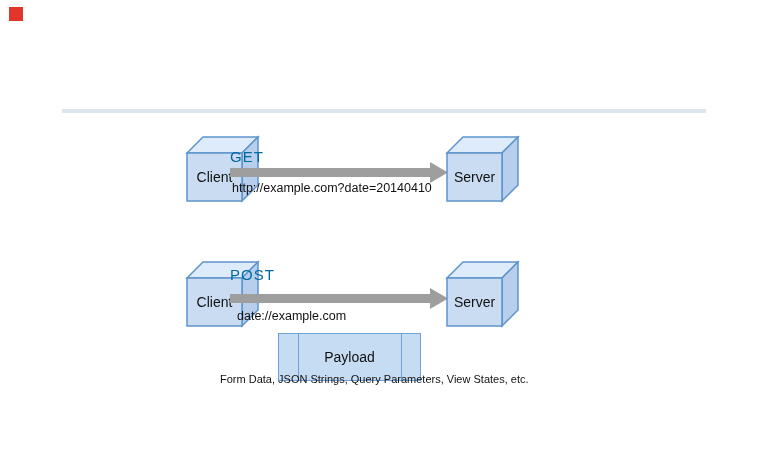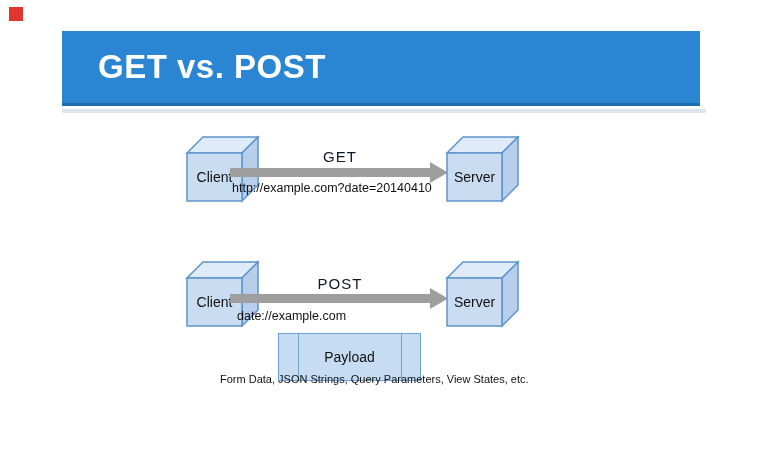--- a/index.html
+++ b/index.html
@@ -42,21 +42,21 @@
   .cube .cube-top-face{fill:var(--cube-top);stroke:var(--cube-border);stroke-width:1.5;}
   .cube .cube-side-face{fill:var(--cube-side);stroke:var(--cube-border);stroke-width:1.5;}
   .cube .cube-front-face{fill:var(--cube-front);stroke:var(--cube-border);stroke-width:1.5;}
   .cube-label{
     position:absolute;left:2px;top:20px;width:55px;height:48px;
     display:flex;align-items:center;justify-content:center;font-size:14px;color:#111;
   }
   .arrow{position:absolute;width:220px;height:25px;}
   .arrow .arrow-fill{fill:var(--arrow);}
   .method-label{
-    position:absolute;width:220px;text-align:center;font-size:15px;color:#0f172a;
+    position:absolute;width:220px;text-align:left;font-size:15px;color:#0369a1;
     letter-spacing:1px;white-space:nowrap;
   }
   .request-url{
     position:absolute;width:230px;font-size:12.5px;color:#111;white-space:nowrap;
   }
   .payload-box{
     position:absolute;left:278px;top:333px;width:143px;height:48px;
     background:var(--payload-fill);border:1px solid var(--payload-border);
     display:flex;align-items:center;justify-content:center;
   }
@@ -77,23 +77,20 @@
   }
   .source-line{display:block;text-decoration:underline;white-space:nowrap;}
 </style>
 </head>
 <body>
 
 <div class="canvas">
 
   <div class="corner-marker"></div>
 
-  <div class="title-bar">
-    <h1>GET vs. POST</h1>
-  </div>
   <div class="title-bar-shadow"></div>
 
   <div>
     <div class="cube" style="left:185px;top:133px;">
       <svg width="75" height="70" viewBox="0 0 75 70">
         <polygon class="cube-top-face" points="2,20 18,4 73,4 57,20"></polygon>
         <polygon class="cube-side-face" points="57,20 73,4 73,52 57,68"></polygon>
         <rect class="cube-front-face" x="2" y="20" width="55" height="48"></rect>
       </svg>
       <div class="cube-label">Client</div>
@@ -123,21 +120,21 @@
   <div>
     <div class="cube" style="left:185px;top:258px;">
       <svg width="75" height="70" viewBox="0 0 75 70">
         <polygon class="cube-top-face" points="2,20 18,4 73,4 57,20"></polygon>
         <polygon class="cube-side-face" points="57,20 73,4 73,52 57,68"></polygon>
         <rect class="cube-front-face" x="2" y="20" width="55" height="48"></rect>
       </svg>
       <div class="cube-label">Client</div>
     </div>
 
-    <div class="method-label" style="left:230px;top:275px;">POST</div>
+    <div class="method-label" style="left:230px;top:266px;">POST</div>
 
     <div class="arrow" style="left:230px;top:286px;">
       <svg width="220" height="25" viewBox="0 0 220 25">
         <rect class="arrow-fill" x="0" y="8" width="201" height="9"></rect>
         <polygon class="arrow-fill" points="200,2 218,12.5 200,23"></polygon>
       </svg>
     </div>
 
     <div class="request-url" style="left:237px;top:309px;">date://example.com</div>
 

